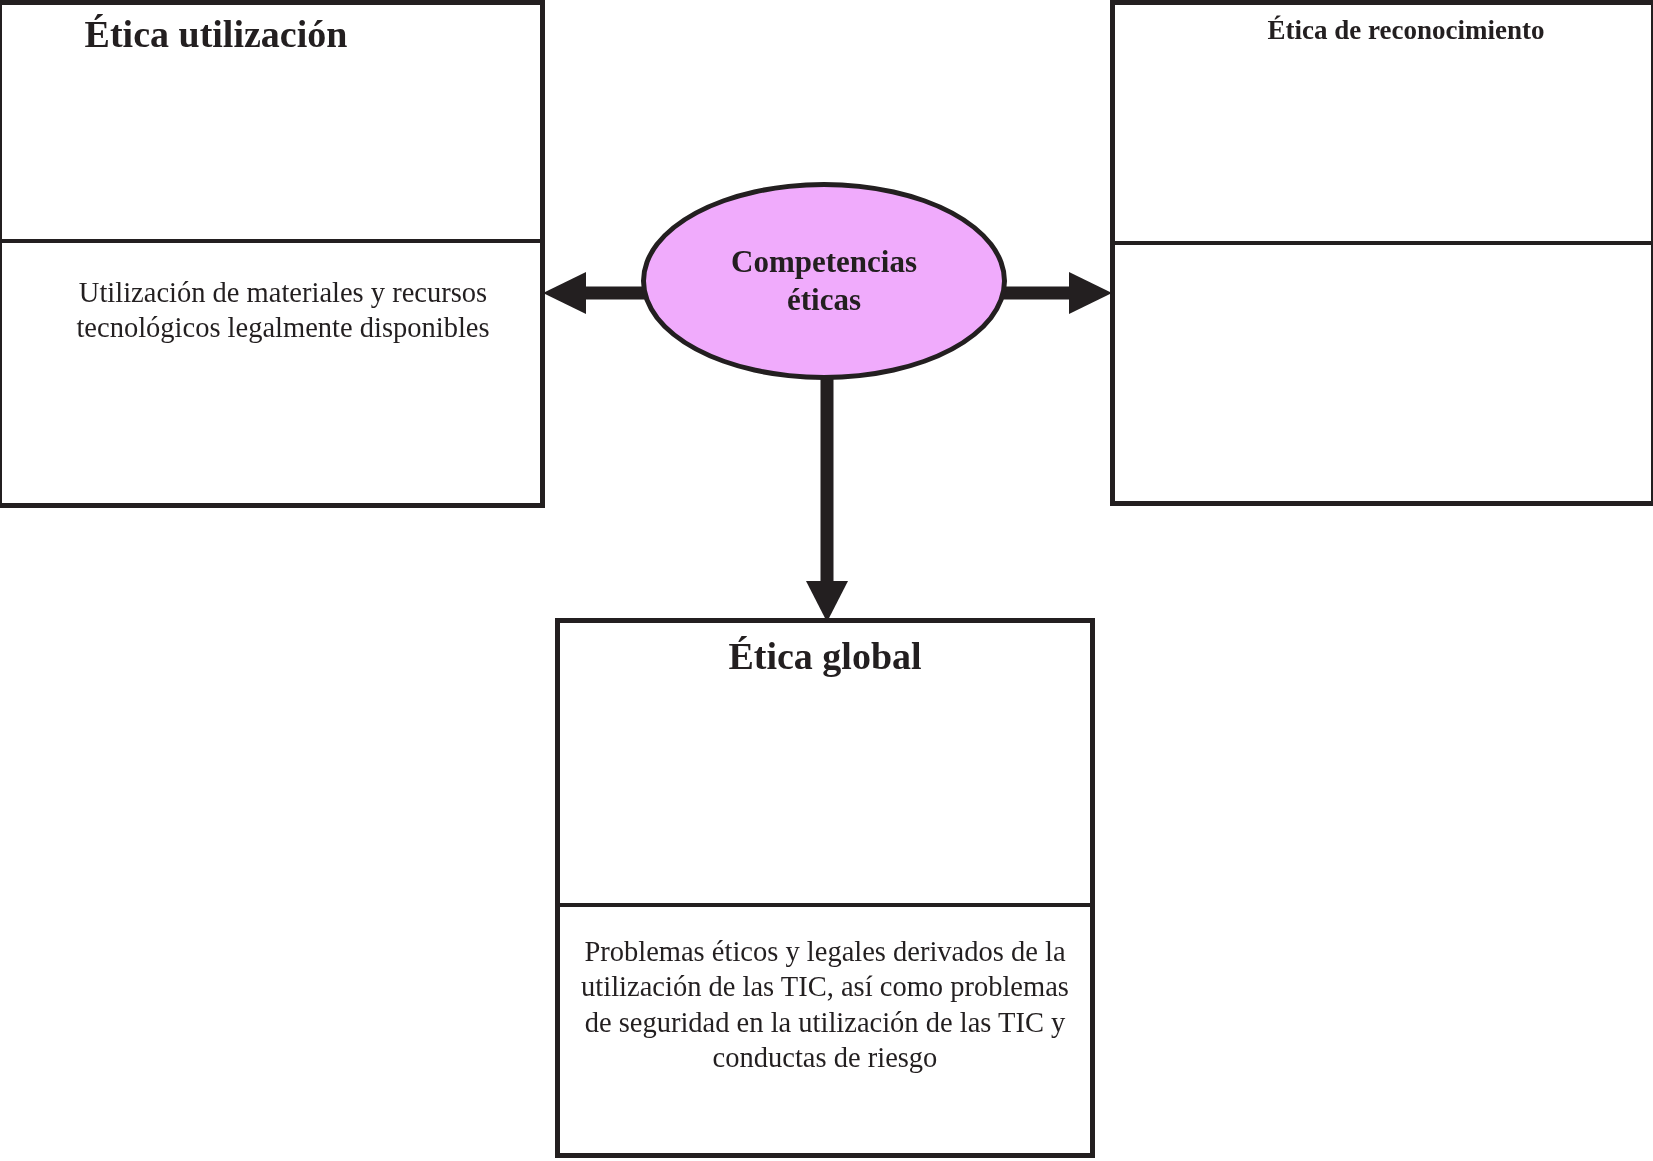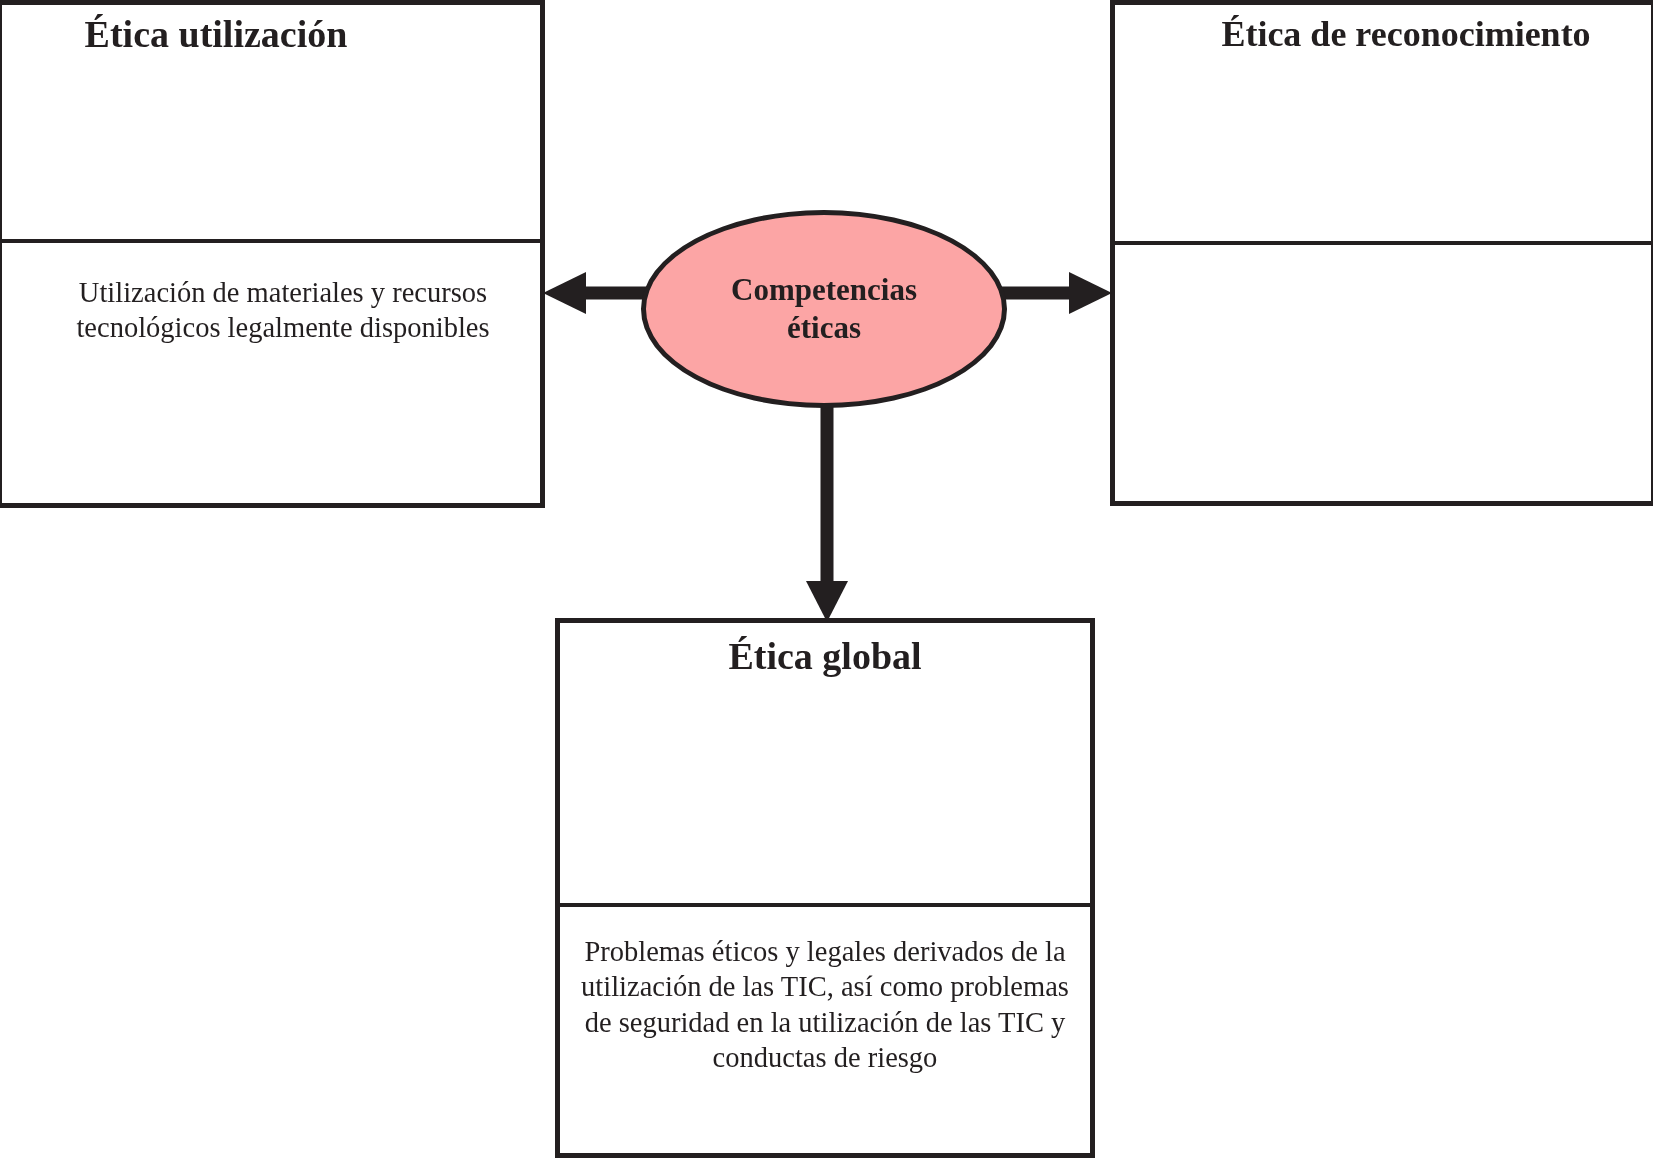--- a/index.html
+++ b/index.html
@@ -70,46 +70,46 @@
   #box-left .box-body-area { top: 238px; height: 262px; padding-top: 32px; }
   #box-left .box-body { width: 440px; padding-left: 24px; }
 
   #box-right {
     left: 1110px;
     top: 0px;
     width: 546px;
     height: 506px;
   }
   #box-right .box-title-area { height: 240px; padding-top: 11px; }
-  #box-right .box-title { font-size: 36px; padding-left: 46px; }
+  #box-right .box-title { font-size: 27px; padding-left: 46px; }
   #box-right .box-body-area { top: 240px; height: 260px; padding-top: 20px; }
   #box-right .box-body { width: 470px; padding-left: 22px; }
 
   #box-bottom {
     left: 555px;
     top: 618px;
     width: 540px;
     height: 540px;
   }
   #box-bottom .box-title-area { height: 284px; padding-top: 14px; }
   #box-bottom .box-title { font-size: 38px; }
   #box-bottom .box-body-area { top: 289px; height: 250px; padding-top: 22px; }
   #box-bottom .box-body { width: 500px; }
 
   
   #center-node {
     position: absolute;
     left: 641px;
-    top: 210px;
+    top: 182px;
     width: 366px;
     height: 198px;
     box-sizing: border-box;
     border: 5px solid #231f20;
     border-radius: 50%;
-    background: #fca5a5;
+    background: #f0abfc;
     display: flex;
     align-items: center;
     justify-content: center;
     z-index: 5;
   }
   #center-node .node-label {
     font-weight: bold;
     font-size: 31px;
     line-height: 1.22;
     text-align: center;

